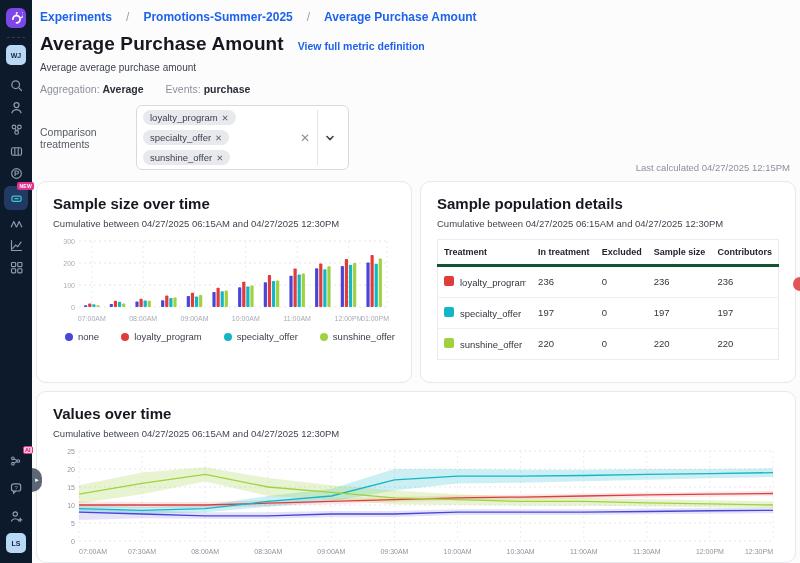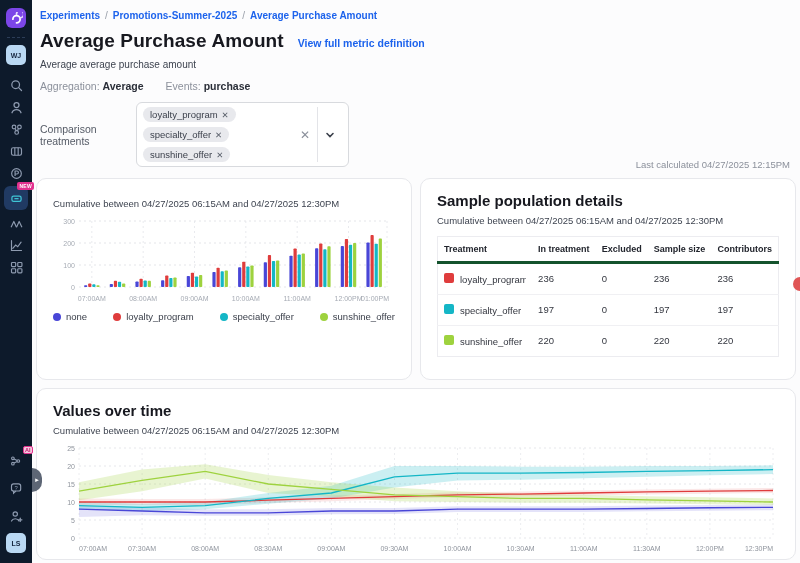--- a/index.html
+++ b/index.html
@@ -27,21 +27,21 @@
   .sb-bottom { display:flex; flex-direction:column; align-items:center; gap:6px; padding-bottom:10px;}
   .expander { position:absolute; left:32px; top:468px; width:10px; height:24px; background:#5d6675;
     border-radius:0 12px 12px 0; color:#fff; font-size:7px; display:flex; align-items:center; justify-content:center;
     cursor:pointer; z-index:6;}
   .right-tab { position:absolute; right:0; top:277px; width:7px; height:14px; background:#e05555;
     border-radius:8px 0 0 8px; cursor:pointer; z-index:6;}
 
   
   .main { flex:1; height:563px; overflow:hidden; background:#fcfcfd; padding:10px 4px 0 4px; }
   .hdr { padding:0 4px; }
-  .bc { font-size:10px; font-weight:bold; color:#1d63ec; display:flex; gap:5px; align-items:center;}
+  .bc { font-size:12px; font-weight:bold; color:#1d63ec; display:flex; gap:14px; align-items:center;}
   .bc-link { color:#1d63ec; text-decoration:none; cursor:pointer;}
   .bc-sep { color:#9aa0aa; font-weight:normal;}
   .title-row { display:flex; align-items:baseline; gap:14px; margin-top:9px;}
   .page-title { font-size:19px; font-weight:bold; color:#17181f; letter-spacing:.1px;}
   .metric-link { font-size:10.5px; font-weight:bold; color:#1d63ec; text-decoration:none; cursor:pointer;}
   .subtitle { font-size:10px; color:#3e4450; margin-top:7px;}
   .agg-row { font-size:10.5px; margin-top:10px; display:flex; gap:22px;}
   .agg-label { color:#8b909b; }
   .agg-value { color:#2a2e38; font-weight:bold; margin-left:3px;}
   .treat-row { display:flex; align-items:center; margin-top:10px; }
@@ -59,21 +59,21 @@
 
   
   .cards-row { display:flex; gap:8px; margin-top:8px; }
   .card { background:#fff; border:1px solid #e7e8ec; border-radius:10px; padding:13px 16px; }
   .card-half { width:376px; height:202px; }
   .card-full { width:760px; margin-top:8px; }
   .card-title { font-size:15px; font-weight:bold; color:#17181f; }
   .card-desc { font-size:9.5px; color:#3e4450; line-height:1.45; margin-top:6px; width:330px;}
   .card-cum { font-size:9.5px; color:#3e4450; margin-top:6px;}
 
-  .legend { display:flex; justify-content:space-between; gap:22px; margin-top:2px;}
+  .legend { display:flex; justify-content:flex-end; gap:22px; margin-top:2px;}
   .legend-item { display:flex; align-items:center; gap:5px; font-size:9.5px; color:#3c414c; cursor:pointer;}
   .legend-dot { width:8px; height:8px; border-radius:50%; display:inline-block;}
 
   
   .pop-table { width:100%; border:1px solid #ececf0; border-radius:3px; margin-top:10px;
     border-collapse:collapse; font-size:9.5px;}
   .pop-table th { text-align:left; font-size:9px; color:#22252d; font-weight:bold;
     padding:7px 6px; border-bottom:3px solid #14532d;}
   .pop-table td { padding:9px 6px; color:#33363f; border-bottom:1px solid #f0f0f3;}
   .pop-table tr:last-child td { border-bottom:0;}
@@ -245,20 +245,21 @@
               </svg>
           </button>
         </div>
       </div>
       <div class="last-calc">Last calculated 04/27/2025 12:15PM</div>
     </div>
 
     <div class="cards-row">
 
       <section class="card card-half">
+        <h2 class="card-title">Sample size over time</h2>
         <p class="card-cum">Cumulative between 04/27/2025 06:15AM and 04/27/2025 12:30PM</p>
         <svg class="chart bar-chart" width="340" height="94" viewBox="0 0 340 94">
             <line x1="38.833333333333336" x2="38.833333333333336" y1="6" y2="72" stroke="#e9eaee" stroke-dasharray="2 3"></line>
             <text x="38.833333333333336" y="86" text-anchor="middle" font-size="7" fill="#a6abb4">07:00AM</text>
             <line x1="90.16666666666667" x2="90.16666666666667" y1="6" y2="72" stroke="#e9eaee" stroke-dasharray="2 3"></line>
             <text x="90.16666666666667" y="86" text-anchor="middle" font-size="7" fill="#a6abb4">08:00AM</text>
             <line x1="141.5" x2="141.5" y1="6" y2="72" stroke="#e9eaee" stroke-dasharray="2 3"></line>
             <text x="141.5" y="86" text-anchor="middle" font-size="7" fill="#a6abb4">09:00AM</text>
             <line x1="192.83333333333334" x2="192.83333333333334" y1="6" y2="72" stroke="#e9eaee" stroke-dasharray="2 3"></line>
             <text x="192.83333333333334" y="86" text-anchor="middle" font-size="7" fill="#a6abb4">10:00AM</text>

